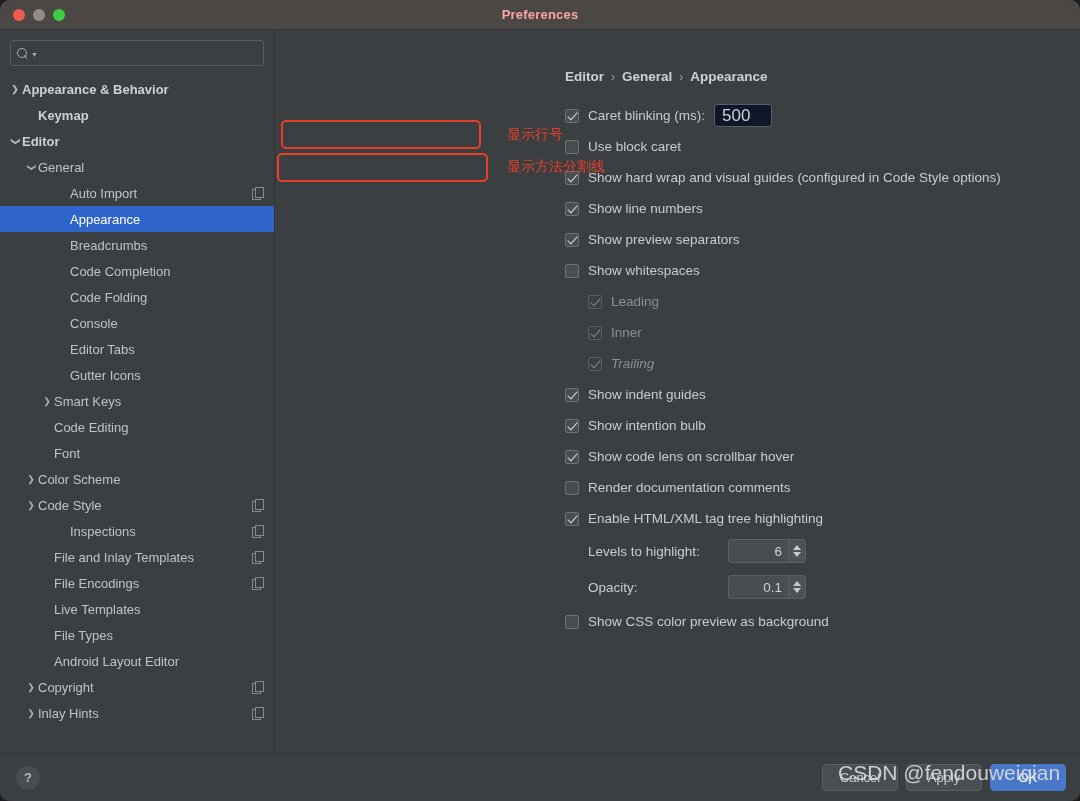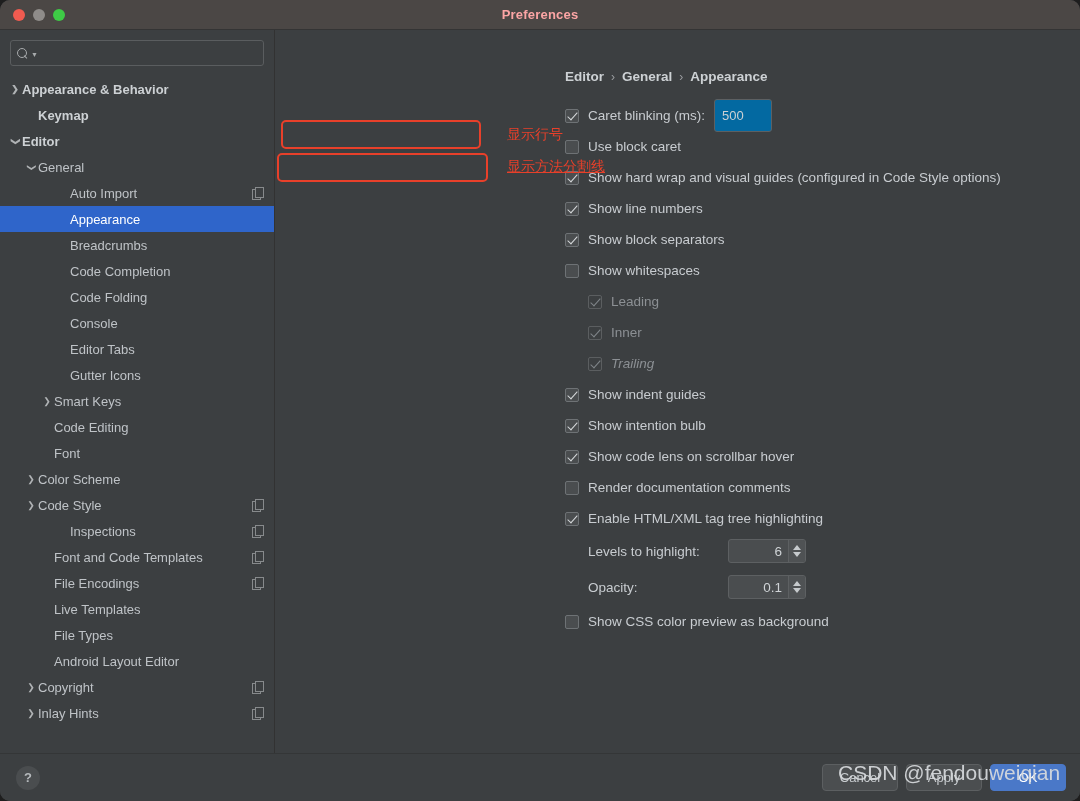--- a/index.html
+++ b/index.html
@@ -123,22 +123,22 @@
     border: solid #d6d9db; border-width: 0 1.8px 1.8px 0;
     transform: rotate(42deg);
   }
   .cb.disabled { border-color: #5b5e60; background: #43464800; }
   .cb.disabled.checked::after { border-color: #80868a; }
 
   .opt-label { font-size: 13.5px; color: #c8ccd0; white-space: nowrap; }
   .opt-label.dim { color: #8c9094; }
 
   .textfield {
-    height: 33px; border: 1px solid #5d6062; border-radius: 3px;
-    background: #0369a1; color: #ccd0d3; font-size: 13px;
+    height: 23px; border: 1px solid #5d6062; border-radius: 3px;
+    background: #0f172a; color: #ccd0d3; font-size: 17px;
     display: flex; align-items: center; padding: 0 7px;
     font-family: inherit;
   }
   #caret-field { width: 58px; margin-left: 9px; }
 
   .spinner-row { display: flex; align-items: center; height: 26px; margin-bottom: 10px; }
   .spinner-label { font-size: 13.5px; color: #c8ccd0; }
   .spinner {
     height: 24px; border: 1px solid #5d6062; border-radius: 3px;
     background: #4a4d4f; display: flex; align-items: stretch; overflow: hidden;
@@ -298,21 +298,21 @@
             <span class="tree-label">Code Style</span>
             <span class="copy-icon"></span>
           </div>
           <div class="tree-row" style="padding-left: 56px;">
             <span class="tw"></span>
             <span class="tree-label">Inspections</span>
             <span class="copy-icon"></span>
           </div>
           <div class="tree-row" style="padding-left: 40px;">
             <span class="tw"></span>
-            <span class="tree-label">Font and Code Templates</span>
+            <span class="tree-label">File and Inlay Templates</span>
             <span class="copy-icon"></span>
           </div>
           <div class="tree-row" style="padding-left: 40px;">
             <span class="tw"></span>
             <span class="tree-label">File Encodings</span>
             <span class="copy-icon"></span>
           </div>
           <div class="tree-row" style="padding-left: 40px;">
             <span class="tw"></span>
             <span class="tree-label">Live Templates</span>
@@ -364,21 +364,21 @@
             <div class="opt-row">
               <span class="cb checked"></span>
               <span class="opt-label">Show hard wrap and visual guides (configured in Code Style options)</span>
             </div>
             <div class="opt-row">
               <span class="cb checked"></span>
               <span class="opt-label">Show line numbers</span>
             </div>
             <div class="opt-row">
               <span class="cb checked"></span>
-              <span class="opt-label">Show block separators</span>
+              <span class="opt-label">Show preview separators</span>
             </div>
             <div class="opt-row">
               <span class="cb"></span>
               <span class="opt-label">Show whitespaces</span>
             </div>
             <div class="opt-row" style="margin-left: 23px;">
               <span class="cb checked disabled"></span>
               <span class="opt-label dim">Leading</span>
             </div>
             <div class="opt-row" style="margin-left: 23px;">
@@ -436,21 +436,21 @@
 
         <div class="opt-row" style="margin-top:10px">
           <span class="cb"></span>
           <span class="opt-label">Show CSS color preview as background</span>
         </div>
       </div>
 
       <div class="annbox" style="left:6px; top:90px; width:200px; height:29px;"></div>
       <div class="annbox" style="left:2px; top:123px; width:211px; height:29px;"></div>
       <div class="anntext" style="left:232px; top:96px;">显示行号</div>
-      <div class="anntext" style="left:232px; top:128px;text-decoration:underline;">显示方法分割线</div>
+      <div class="anntext" style="left:232px; top:128px;">显示方法分割线</div>
     </div>
   </div>
 
   <div id="footer">
     <div id="help-btn">?</div>
     <div id="footer-buttons">
       <div class="btn">Cancel</div>
       <div class="btn">Apply</div>
       <div class="btn primary">OK</div>
     </div>

